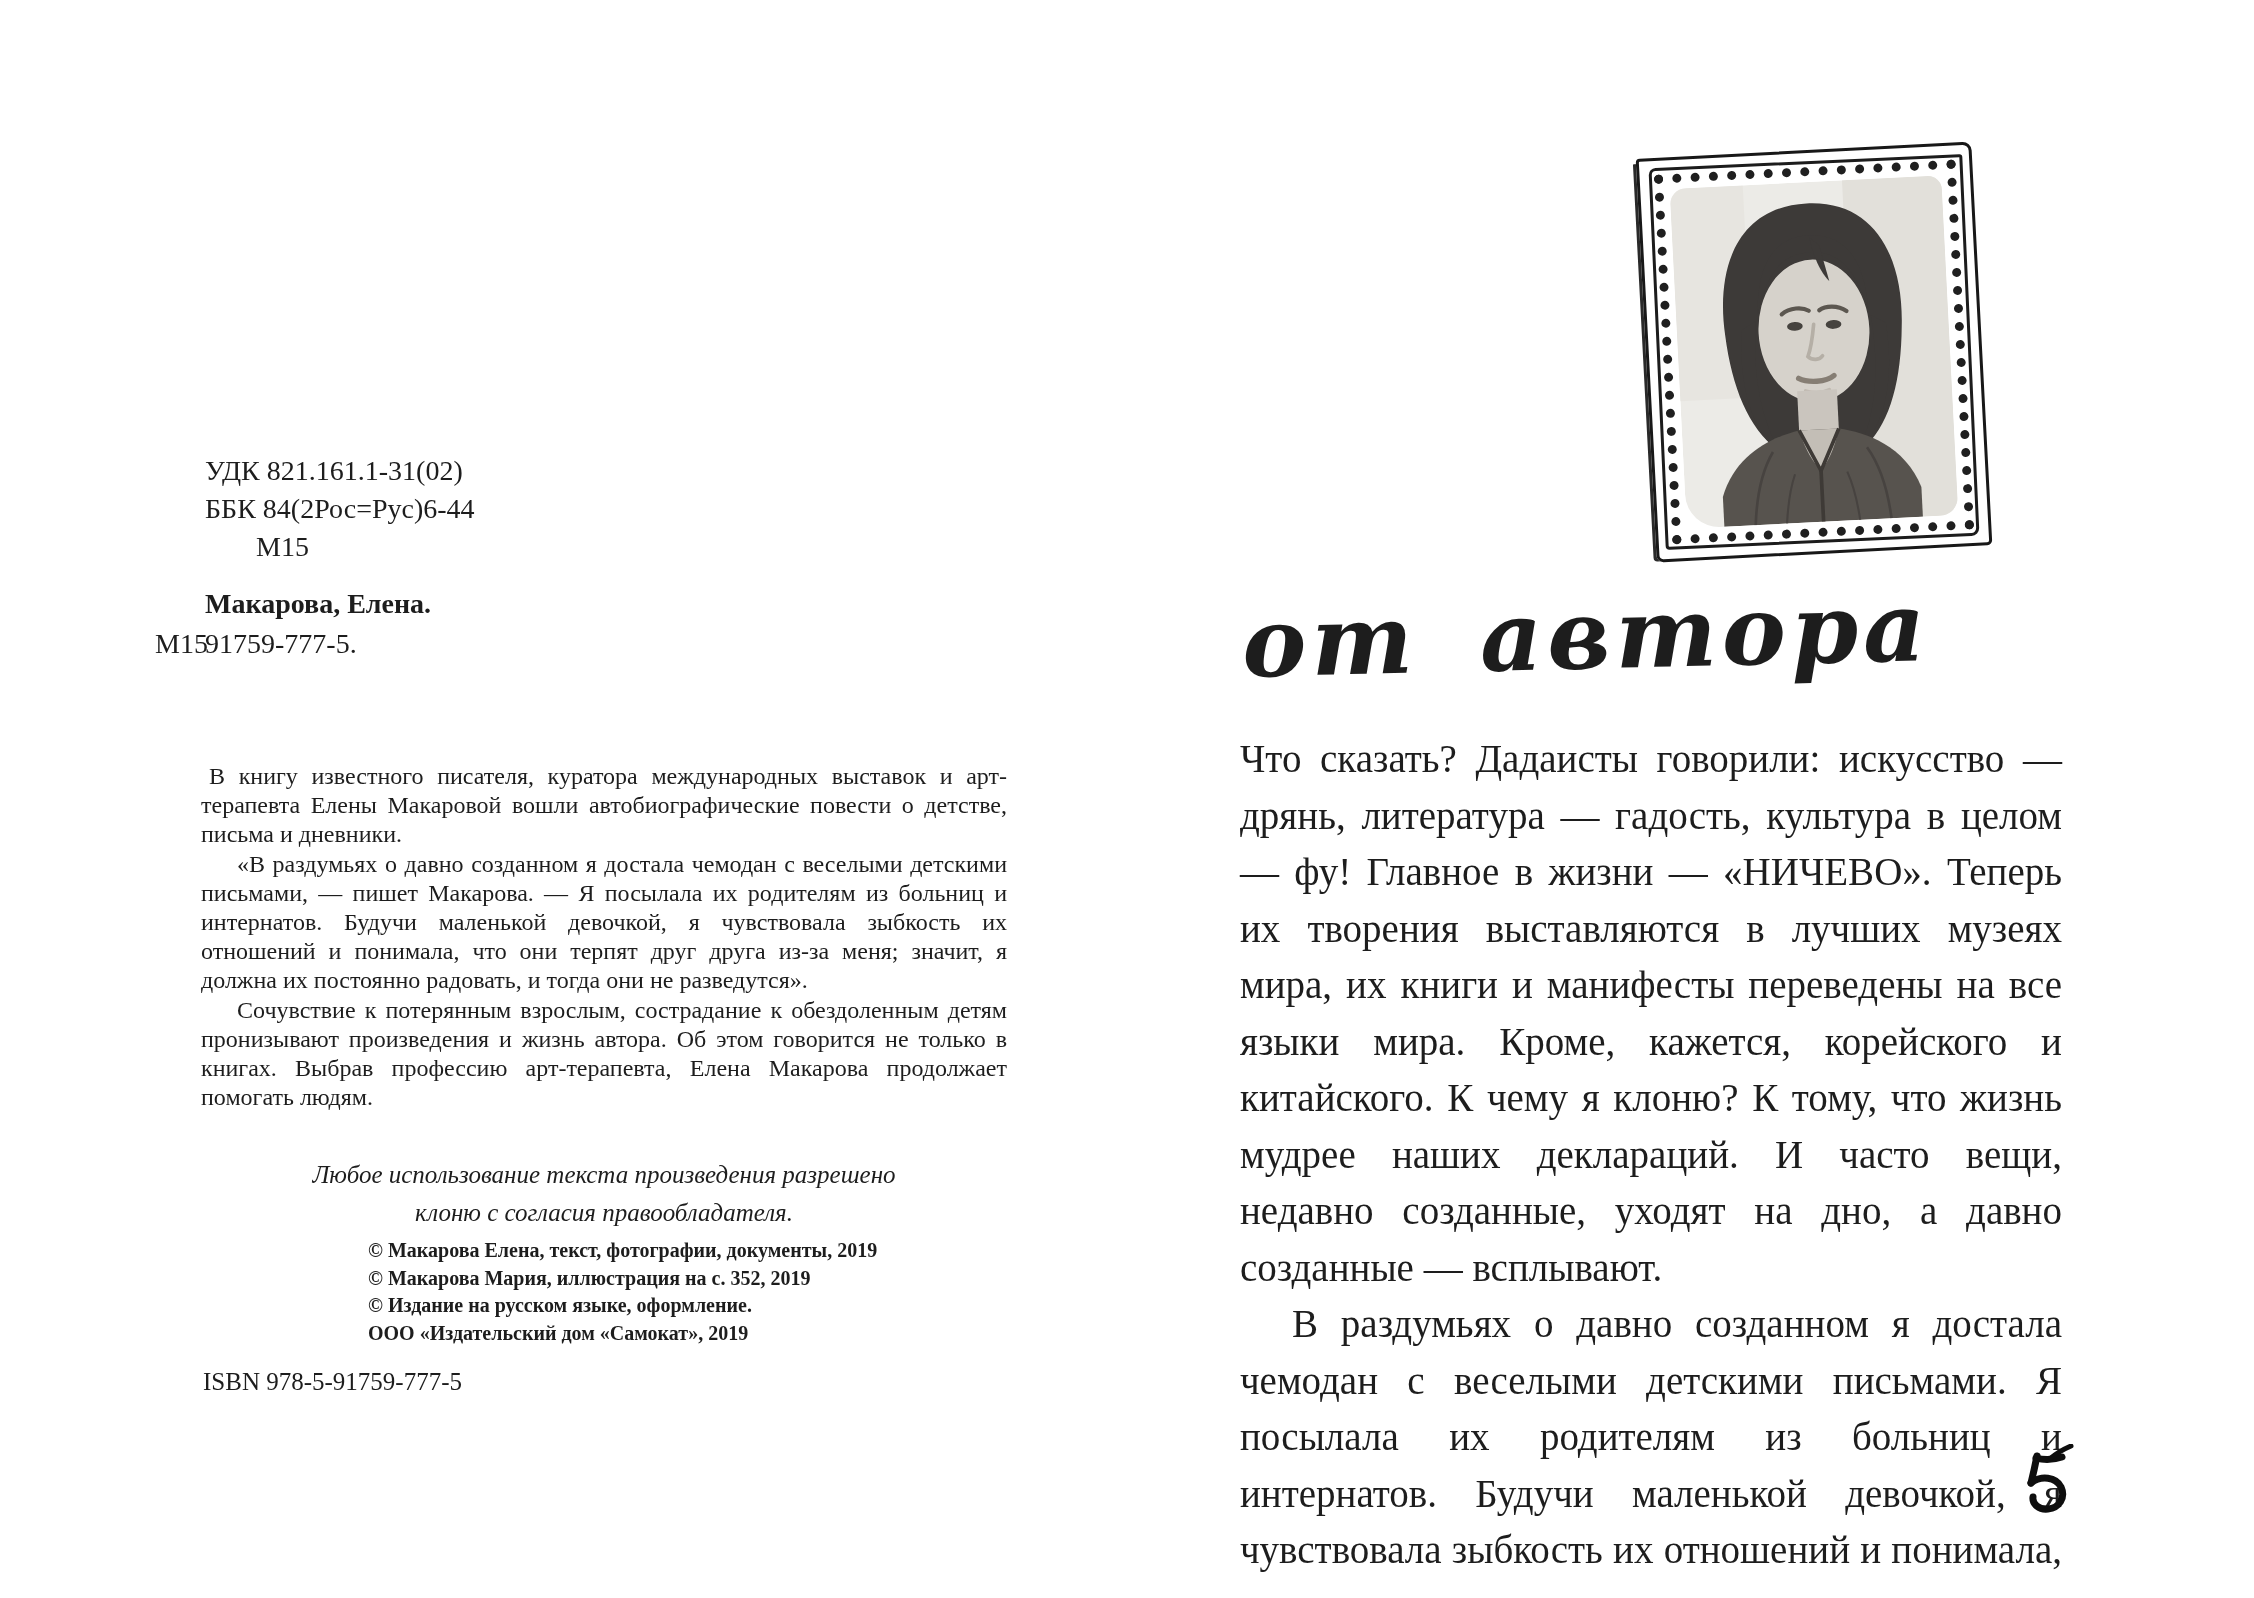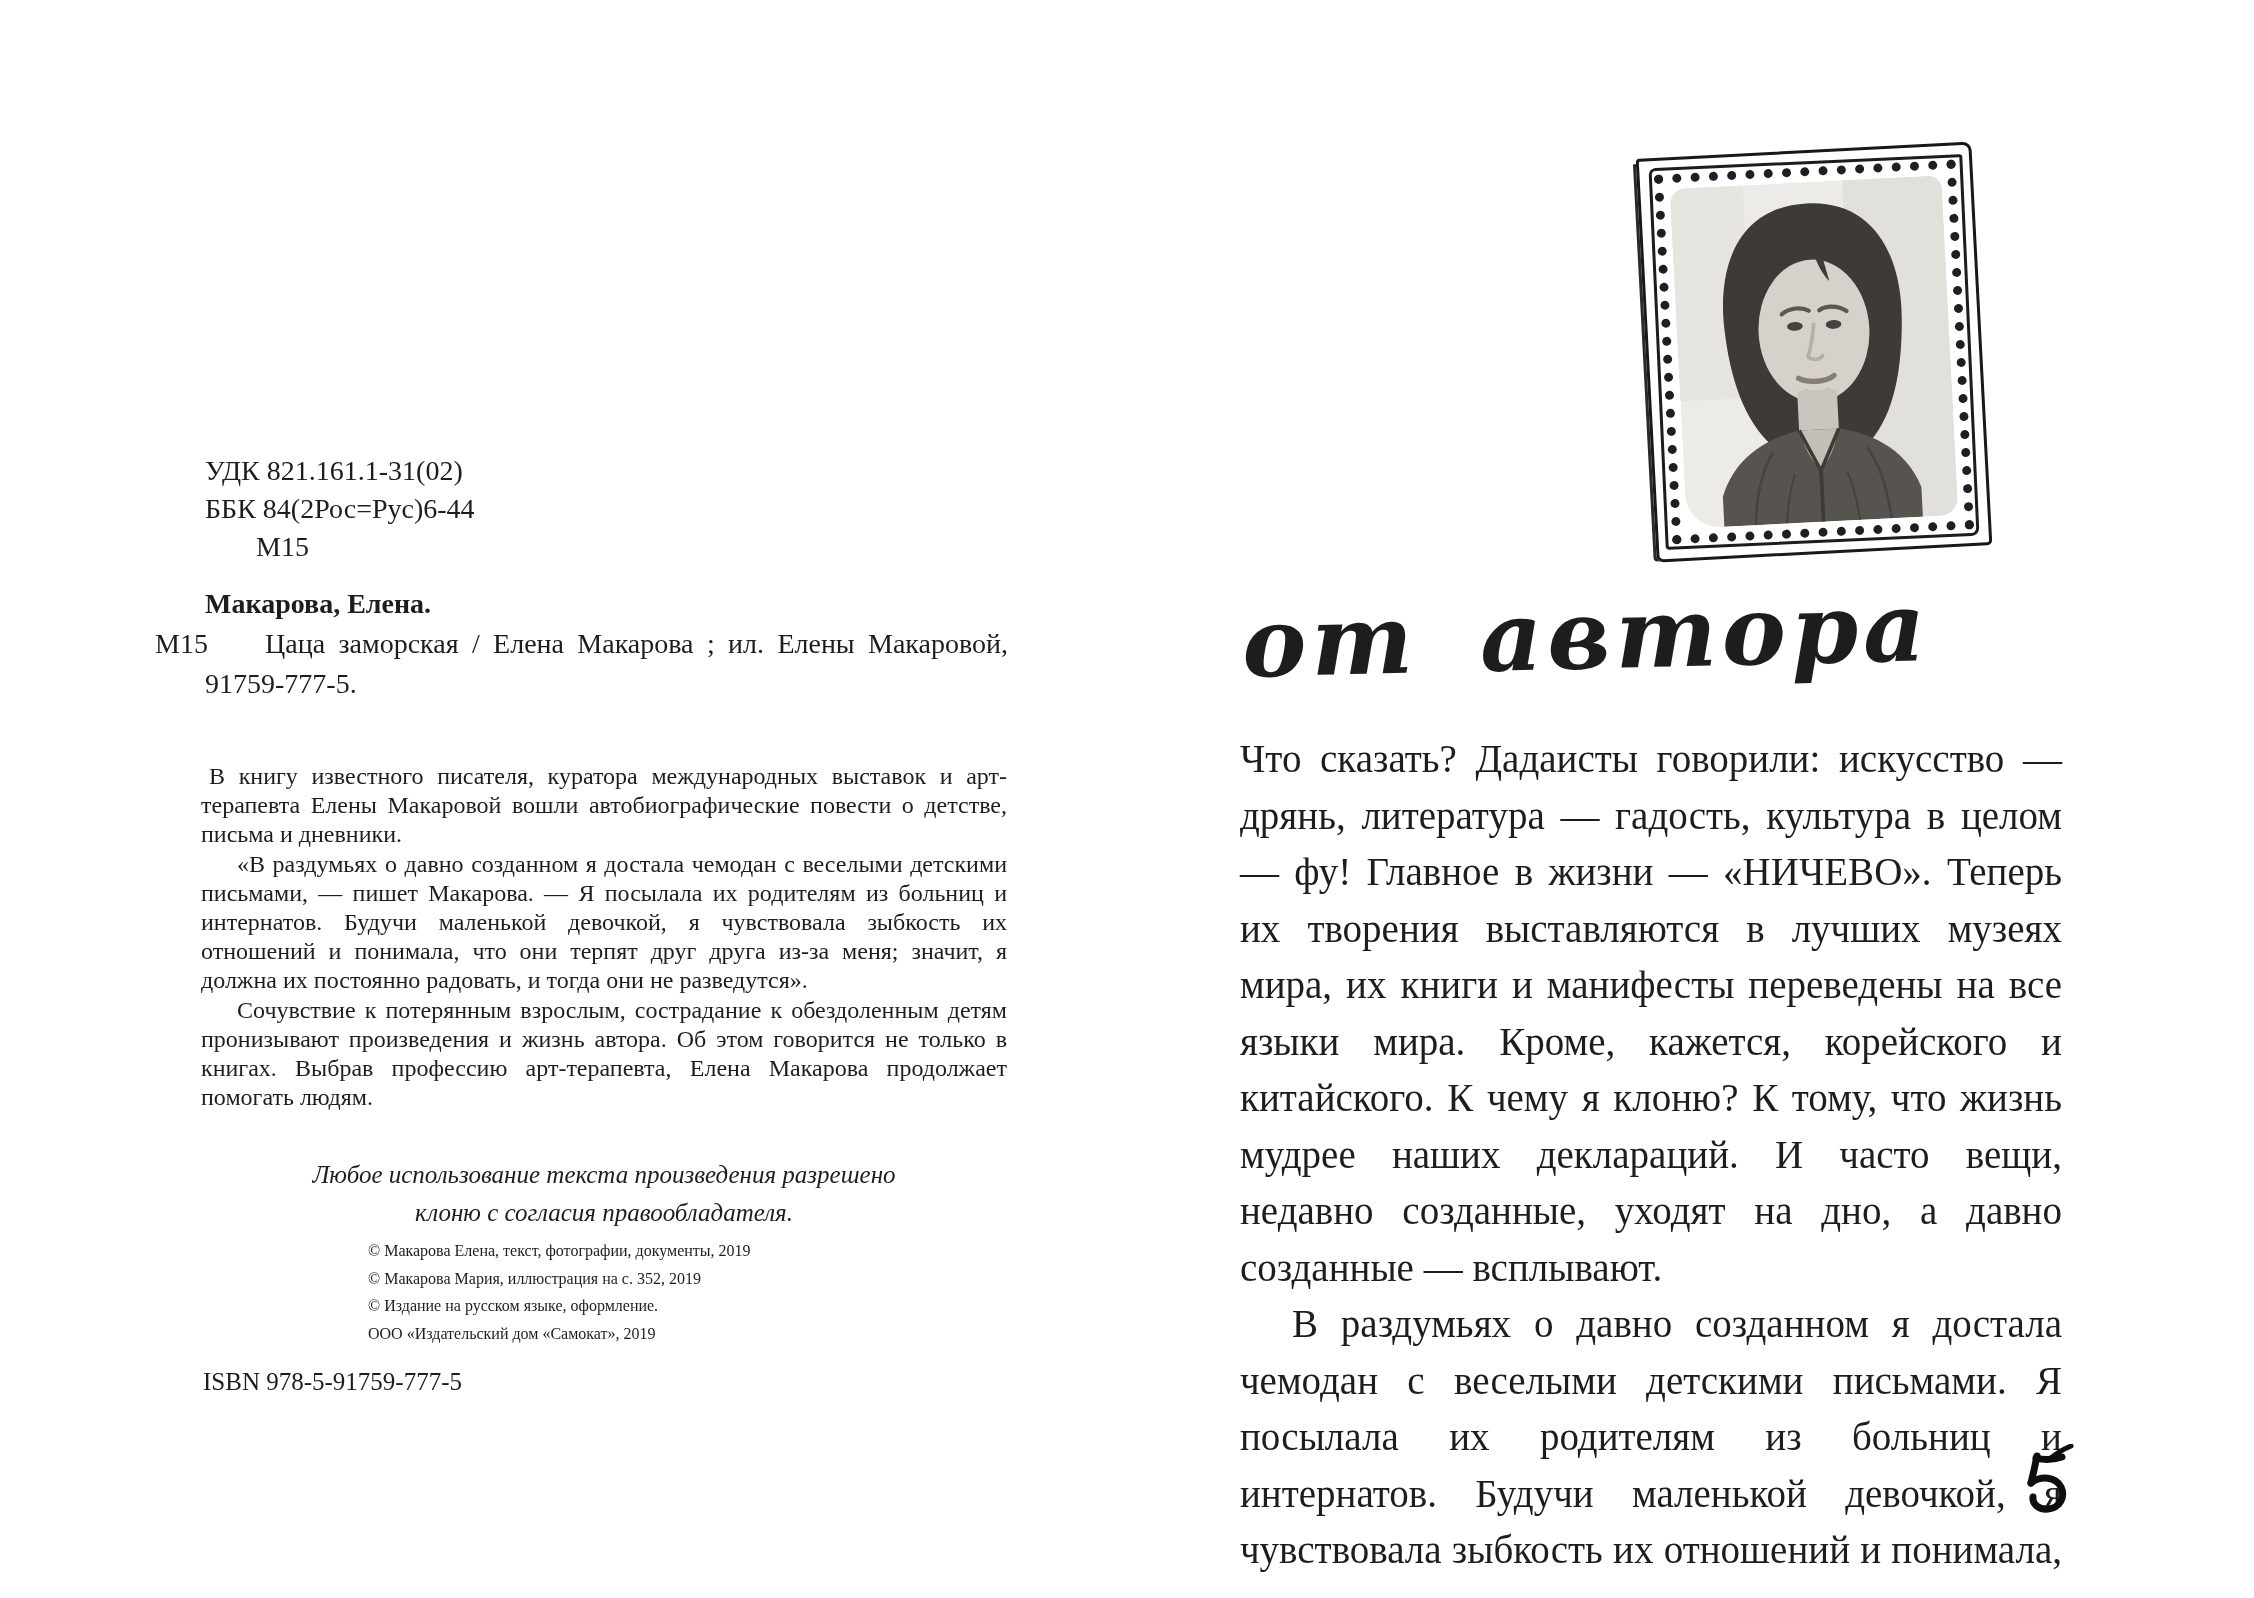--- a/index.html
+++ b/index.html
@@ -22,21 +22,21 @@
   .cat-line-just{margin-left:50px;text-align:justify;text-align-last:justify;}
   .cat-line-end{margin-left:50px;}
 
   .annotation{left:201px;top:762px;width:806px;font-size:24px;line-height:29.2px;text-align:justify;}
   .annotation p{margin:0;text-indent:36px;}
   .annotation p.first{text-indent:8px;}
 
   .permission{left:201px;top:1156px;width:806px;text-align:center;
     font-style:italic;font-size:25px;line-height:38px;}
 
-  .copyrights{left:368px;top:1237px;font-size:16px;line-height:27.6px;}
+  .copyrights{left:368px;top:1237px;font-size:20px;line-height:27.6px;font-weight:bold;}
 
   .isbn-line{left:203px;top:1368px;font-size:25px;}
 
   
   .photo-frame{
     left:1646px;top:150px;width:336px;height:404px;
     transform:rotate(-3deg);
     border:3px solid #181818;border-radius:4px 9px 5px 7px;
     padding:8px;box-sizing:border-box;
     box-shadow:-6px 2px 0 -3px #2a2a2a;
@@ -77,21 +77,20 @@
     <div class="abs udk-block">
       <div>УДК 821.161.1-31(02)</div>
       <div>ББК 84(2Рос=Рус)6-44</div>
       <div class="udk-code-line">М15</div>
     </div>
 
     <div class="abs catalog-card">
       <div class="cat-author">Макарова, Елена.</div>
       <div class="cat-line-code">
         <span class="cat-code">М15</span>
-        <div class="cat-text">Цаца заморская / Елена Макарова ; ил. Елены Макаровой,</div>
       </div>
       <div class="cat-line-end">91759-777-5.</div>
     </div>
 
     <div class="abs annotation">
       <p class="first">В книгу известного писателя, куратора международных выставок и арт-терапевта Елены Макаровой вошли автобиографические повести о детстве, письма и дневники.</p>
       <p>«В раздумьях о давно созданном я достала чемодан с веселыми детскими письмами, — пишет Макарова. — Я посылала их родителям из больниц и интернатов. Будучи маленькой девочкой, я чувствовала зыбкость их отношений и понимала, что они терпят друг друга из-за меня; значит, я должна их постоянно радовать, и тогда они не разведутся».</p>
       <p>Сочувствие к потерянным взрослым, сострадание к обездоленным детям пронизывают произведения и жизнь автора. Об этом говорится не только в книгах. Выбрав профессию арт-терапевта, Елена Макарова продолжает помогать людям.</p>
     </div>
 

